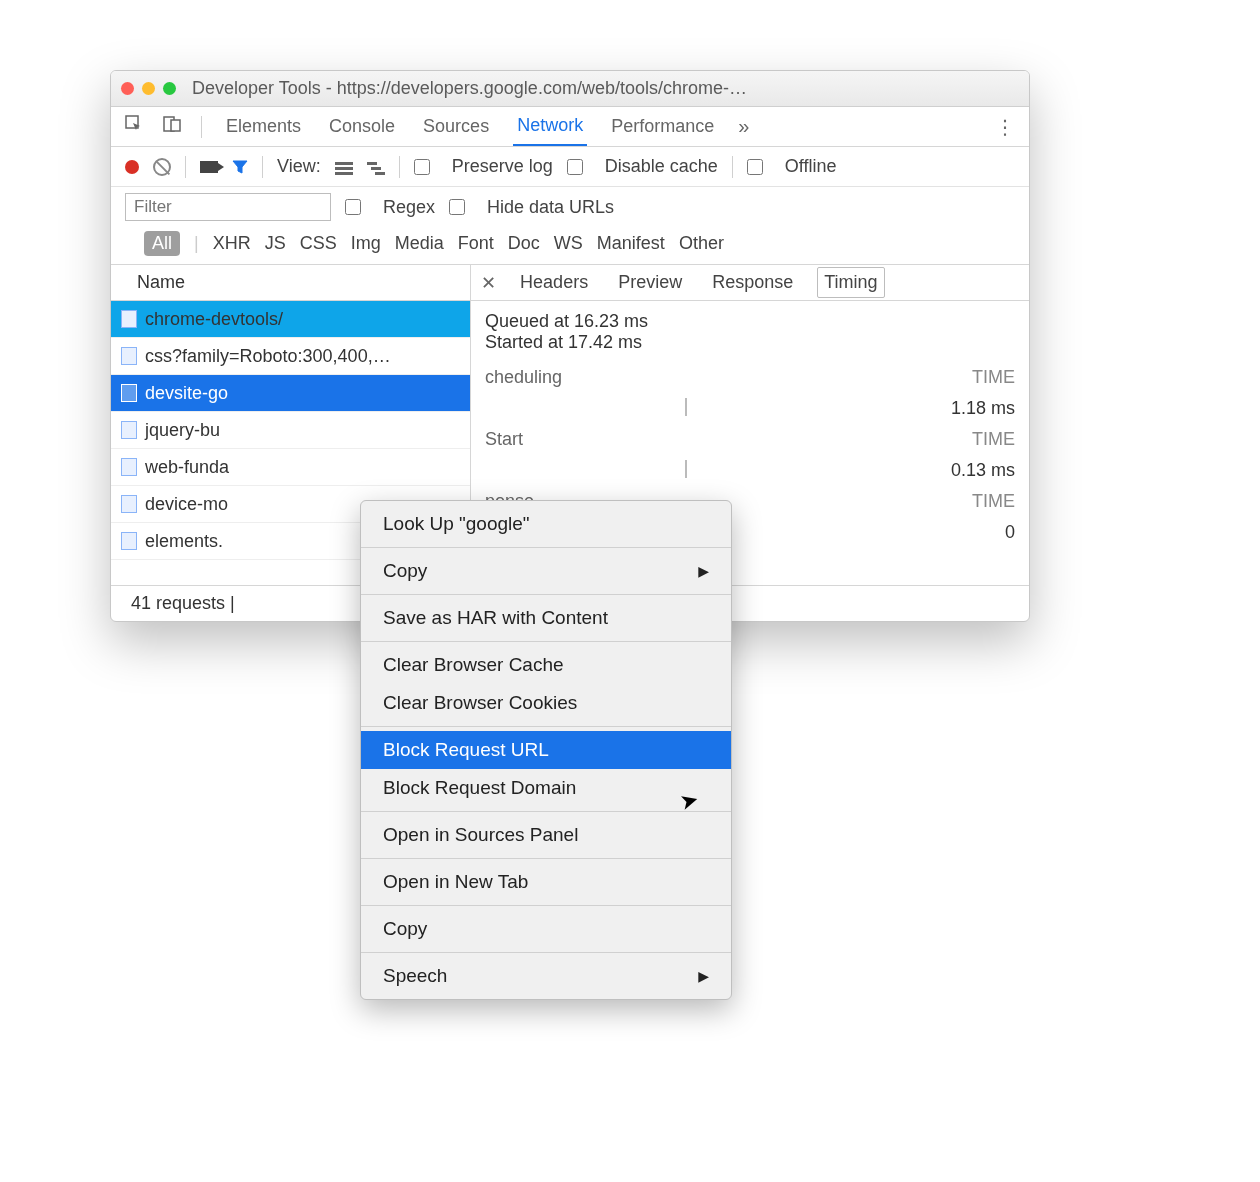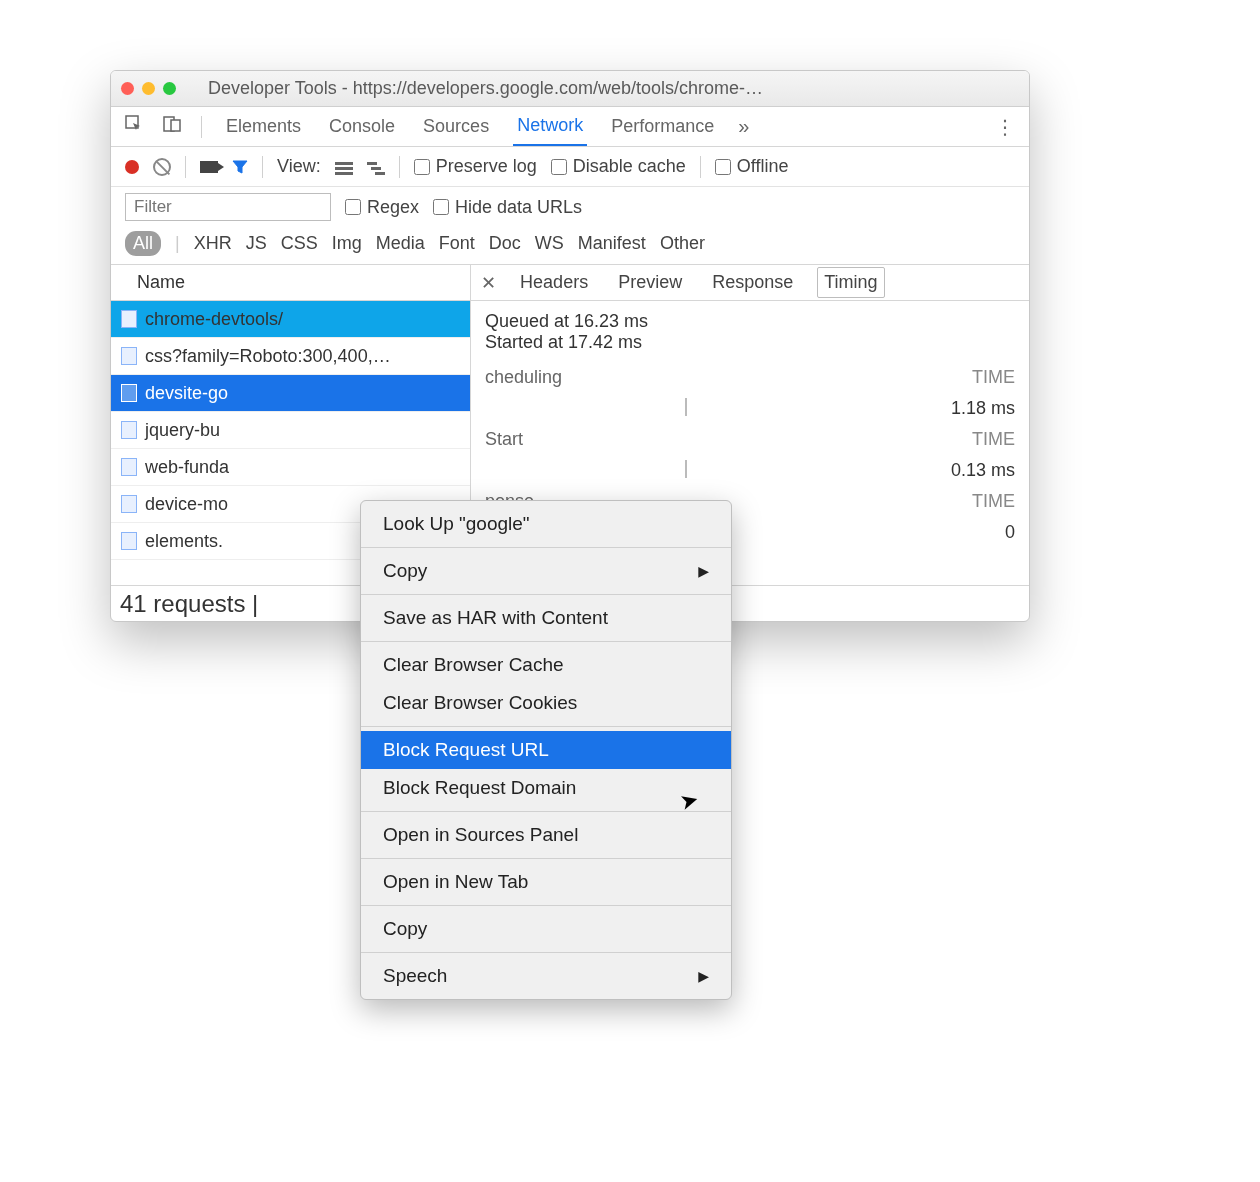--- a/index.html
+++ b/index.html
@@ -25,21 +25,21 @@
   border-bottom: 1px solid #cfcfcf;
   display: flex;
   align-items: center;
   padding: 0 10px;
   gap: 8px;
 }
 .tl { width: 13px; height: 13px; border-radius: 50%; }
 .tl.red { background: #ff5f57; }
 .tl.yel { background: #febc2e; }
 .tl.grn { background: #28c840; }
-.win-title { margin-left: 24px; color: #5a5a5a; font-size: 18px; white-space: nowrap; overflow: hidden; text-overflow: ellipsis; }
+.win-title { margin-left: 8px; color: #5a5a5a; font-size: 18px; white-space: nowrap; overflow: hidden; text-overflow: ellipsis; }
 
 .tabsbar {
   height: 40px;
   border-bottom: 1px solid #d6d6d6;
   display: flex;
   align-items: center;
   padding: 0 14px;
   gap: 20px;
   color: #666;
   font-size: 18px;
@@ -63,21 +63,21 @@
 }
 .dot-rec { width: 14px; height: 14px; background: #d93025; border-radius: 50%; }
 .ban-icon { width: 18px; height: 18px; border: 2px solid #888; border-radius: 50%; position: relative; }
 .ban-icon::after { content: ""; position: absolute; width: 18px; height: 2px; background: #888; top: 7px; left: -1px; transform: rotate(45deg); }
 .vsep { width: 1px; height: 22px; background: #d0d0d0; }
 .cam-icon { width: 18px; height: 12px; background: #444; position: relative; }
 .cam-icon::after { content: ""; position: absolute; right: -6px; top: 2px; border-left: 6px solid #444; border-top: 4px solid transparent; border-bottom: 4px solid transparent; }
 .funnel { width: 16px; height: 16px; }
 .funnel svg path { stroke: #1a73e8; fill: #1a73e8; }
 .view-btn { width: 18px; height: 14px; display: inline-block; }
-.chk { display: flex; align-items: center; gap: 6px; }
+.chk { display: flex; align-items: center; gap: 22px; }
 .chk input { width: 16px; height: 16px; }
 
 .filterbar {
   padding: 6px 14px;
   display: flex;
   align-items: center;
   gap: 14px;
   font-size: 18px;
   color: #444;
 }
@@ -96,21 +96,22 @@
   gap: 14px;
   font-size: 18px;
   color: #444;
   border-bottom: 1px solid #d6d6d6;
   flex-wrap: wrap;
 }
 .pill-all {
   background: #9e9e9e;
   color: #fff;
   padding: 2px 8px;
-  border-radius: 11px;
+  border-radius: 4px;
+  margin-left: 19px;
 }
 
 .content { display: flex; height: 320px; }
 .left { width: 360px; border-right: 1px solid #d6d6d6; display: flex; flex-direction: column; }
 .col-hdr { height: 36px; border-bottom: 1px solid #d6d6d6; display: flex; align-items: center; padding: 0 26px; font-size: 18px; color: #333; text-align: center; }
 .rows { flex: 1; overflow: hidden; }
 .row { height: 37px; display: flex; align-items: center; padding: 0 10px; gap: 8px; font-size: 18px; color: #333; border-bottom: 1px solid #eee; white-space: nowrap; overflow: hidden; text-overflow: ellipsis; }
 .row.sel-top { background: #0ea5e9; }
 .row.sel-blue { background: #1a73e8; color: #fff; }
 .file-ic { width: 16px; height: 18px; border: 1px solid #8ab4f8; background: #e8f0fe; display: inline-block; flex-shrink: 0; }
@@ -120,21 +121,21 @@
 .detail-tabs { height: 36px; border-bottom: 1px solid #d6d6d6; display: flex; align-items: center; padding: 0 10px; gap: 18px; font-size: 18px; color: #444; }
 .close-x { color: #666; cursor: pointer; }
 .dtab { cursor: pointer; padding: 4px 6px; }
 .dtab.active { border: 1px solid #bdbdbd; border-radius: 2px; }
 .detail-body { padding: 10px 14px; font-size: 18px; color: #333; }
 .timing-row { display: flex; justify-content: space-between; margin: 10px 0; }
 .tlabel { color: #666; }
 .tval { color: #333; }
 .gray-cap { color: #888; }
 
-.statusbar { height: 36px; border-top: 1px solid #d6d6d6; display: flex; align-items: center; padding: 0 9px; font-size: 24px; color: #333; }
+.statusbar { height: 36px; border-top: 1px solid #d6d6d6; display: flex; align-items: center; padding: 0 20px; font-size: 18px; color: #333; }
 
 
 .ctx {
   position: absolute;
   left: 360px;
   top: 500px;
   width: 372px;
   background: #f0f0f0;
   border: 1px solid #bfbfbf;
   border-radius: 6px;

